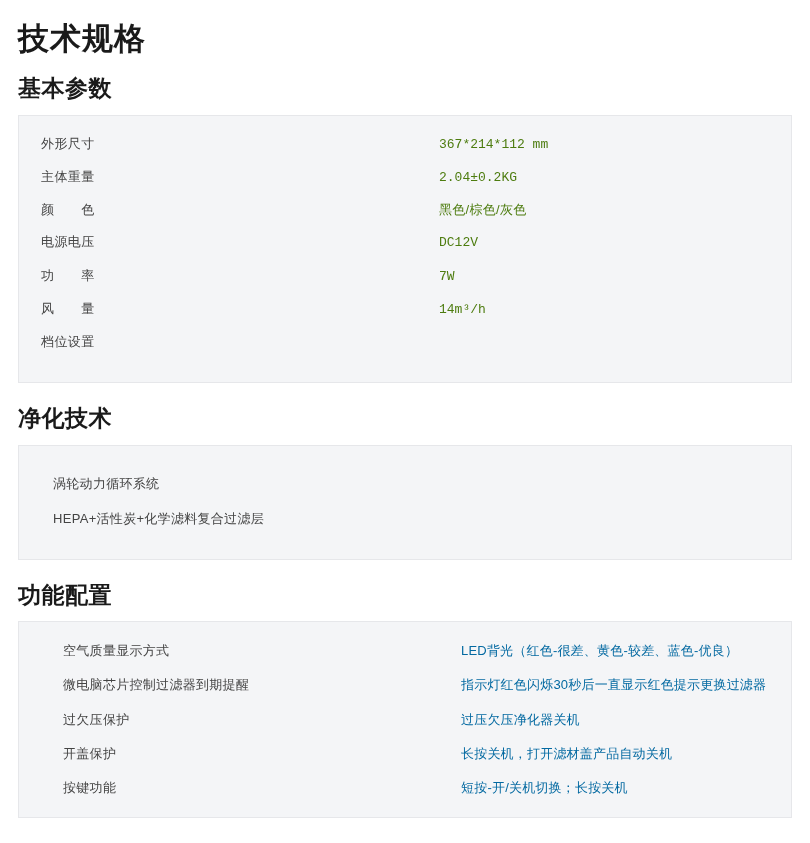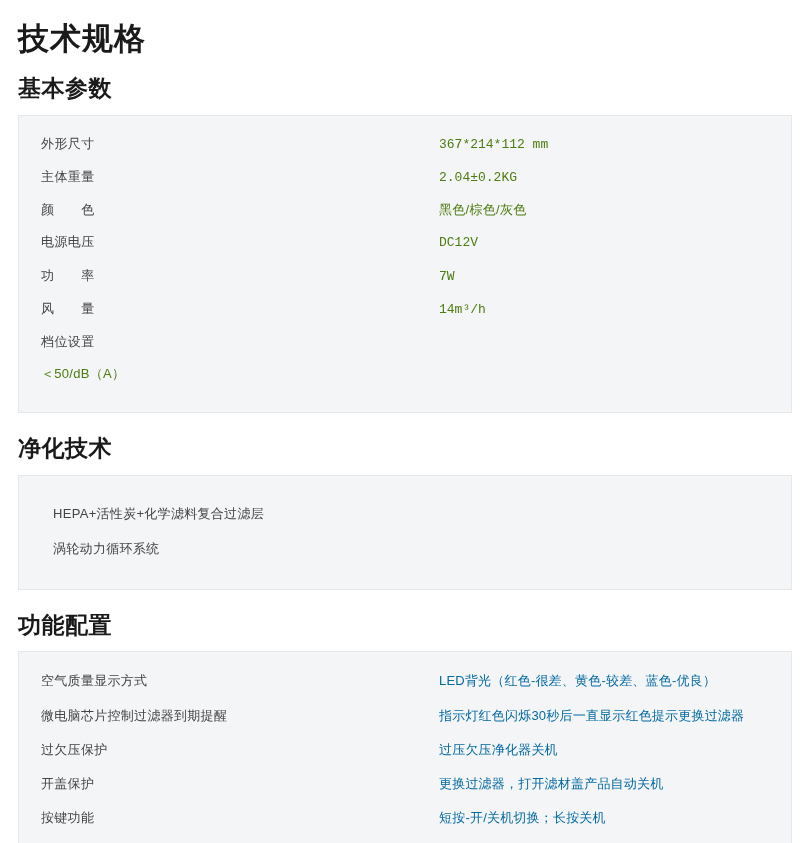--- a/index.html
+++ b/index.html
@@ -34,21 +34,21 @@
     letter-spacing: 0.5px;
     margin: 0 0 12px 0;
     line-height: 1.2;
   }
   .section {
     margin-bottom: 22px;
   }
   .spec-table {
     background: #f4f5f7;
     border: 1px solid #e6e7ea;
-    padding: 12px 0 22px 0;
+    padding: 12px 0 10px 0;
   }
   .spec-row {
     display: flex;
     align-items: baseline;
     padding: 7px 0 7px 22px;
   }
   .spec-label {
     width: 398px;
     flex: 0 0 398px;
     font-size: 13px;
@@ -90,20 +90,21 @@
     align-items: baseline;
     padding: 8px 0 8px 22px;
   }
   .func-label {
     width: 398px;
     flex: 0 0 398px;
     font-size: 13px;
     color: #444444;
     letter-spacing: 0.3px;
     line-height: 1.4;
+    margin-left: 22px;
   }
   .func-value {
     flex: 1 1 auto;
     font-size: 13px;
     color: #0369a1;
     letter-spacing: 0.2px;
     line-height: 1.4;
     padding-right: 8px;
   }
 </style>
@@ -146,31 +147,30 @@
       <div class="spec-row">
         <div class="spec-label">风　　量</div>
         <div class="spec-value">14m³/h</div>
       </div>
 
       <div class="spec-row">
         <div class="spec-label">档位设置</div>
       </div>
 
       <div class="spec-row">
-        <div class="spec-value cjk">＜50/dB（A）</div>
       </div>
 
     </div>
   </div>
 
   <div class="section">
     <h2 class="section-title">净化技术</h2>
     <div class="tech-block">
+      <div class="tech-line">涡轮动力循环系统</div>
       <div class="tech-line">HEPA+活性炭+化学滤料复合过滤层</div>
-      <div class="tech-line">涡轮动力循环系统</div>
     </div>
   </div>
 
   <div class="section">
     <h2 class="section-title">功能配置</h2>
     <div class="func-table">
 
       <div class="func-row">
         <div class="func-label">空气质量显示方式</div>
         <div class="func-value">LED背光（红色-很差、黄色-较差、蓝色-优良）</div>
@@ -181,21 +181,21 @@
         <div class="func-value">指示灯红色闪烁30秒后一直显示红色提示更换过滤器</div>
       </div>
 
       <div class="func-row">
         <div class="func-label">过欠压保护</div>
         <div class="func-value">过压欠压净化器关机</div>
       </div>
 
       <div class="func-row">
         <div class="func-label">开盖保护</div>
-        <div class="func-value">更换过滤器，打开滤材盖产品自动关机</div>
+        <div class="func-value">长按关机，打开滤材盖产品自动关机</div>
       </div>
 
       <div class="func-row">
         <div class="func-label">按键功能</div>
         <div class="func-value">短按-开/关机切换；长按关机</div>
       </div>
 
     </div>
   </div>
 

